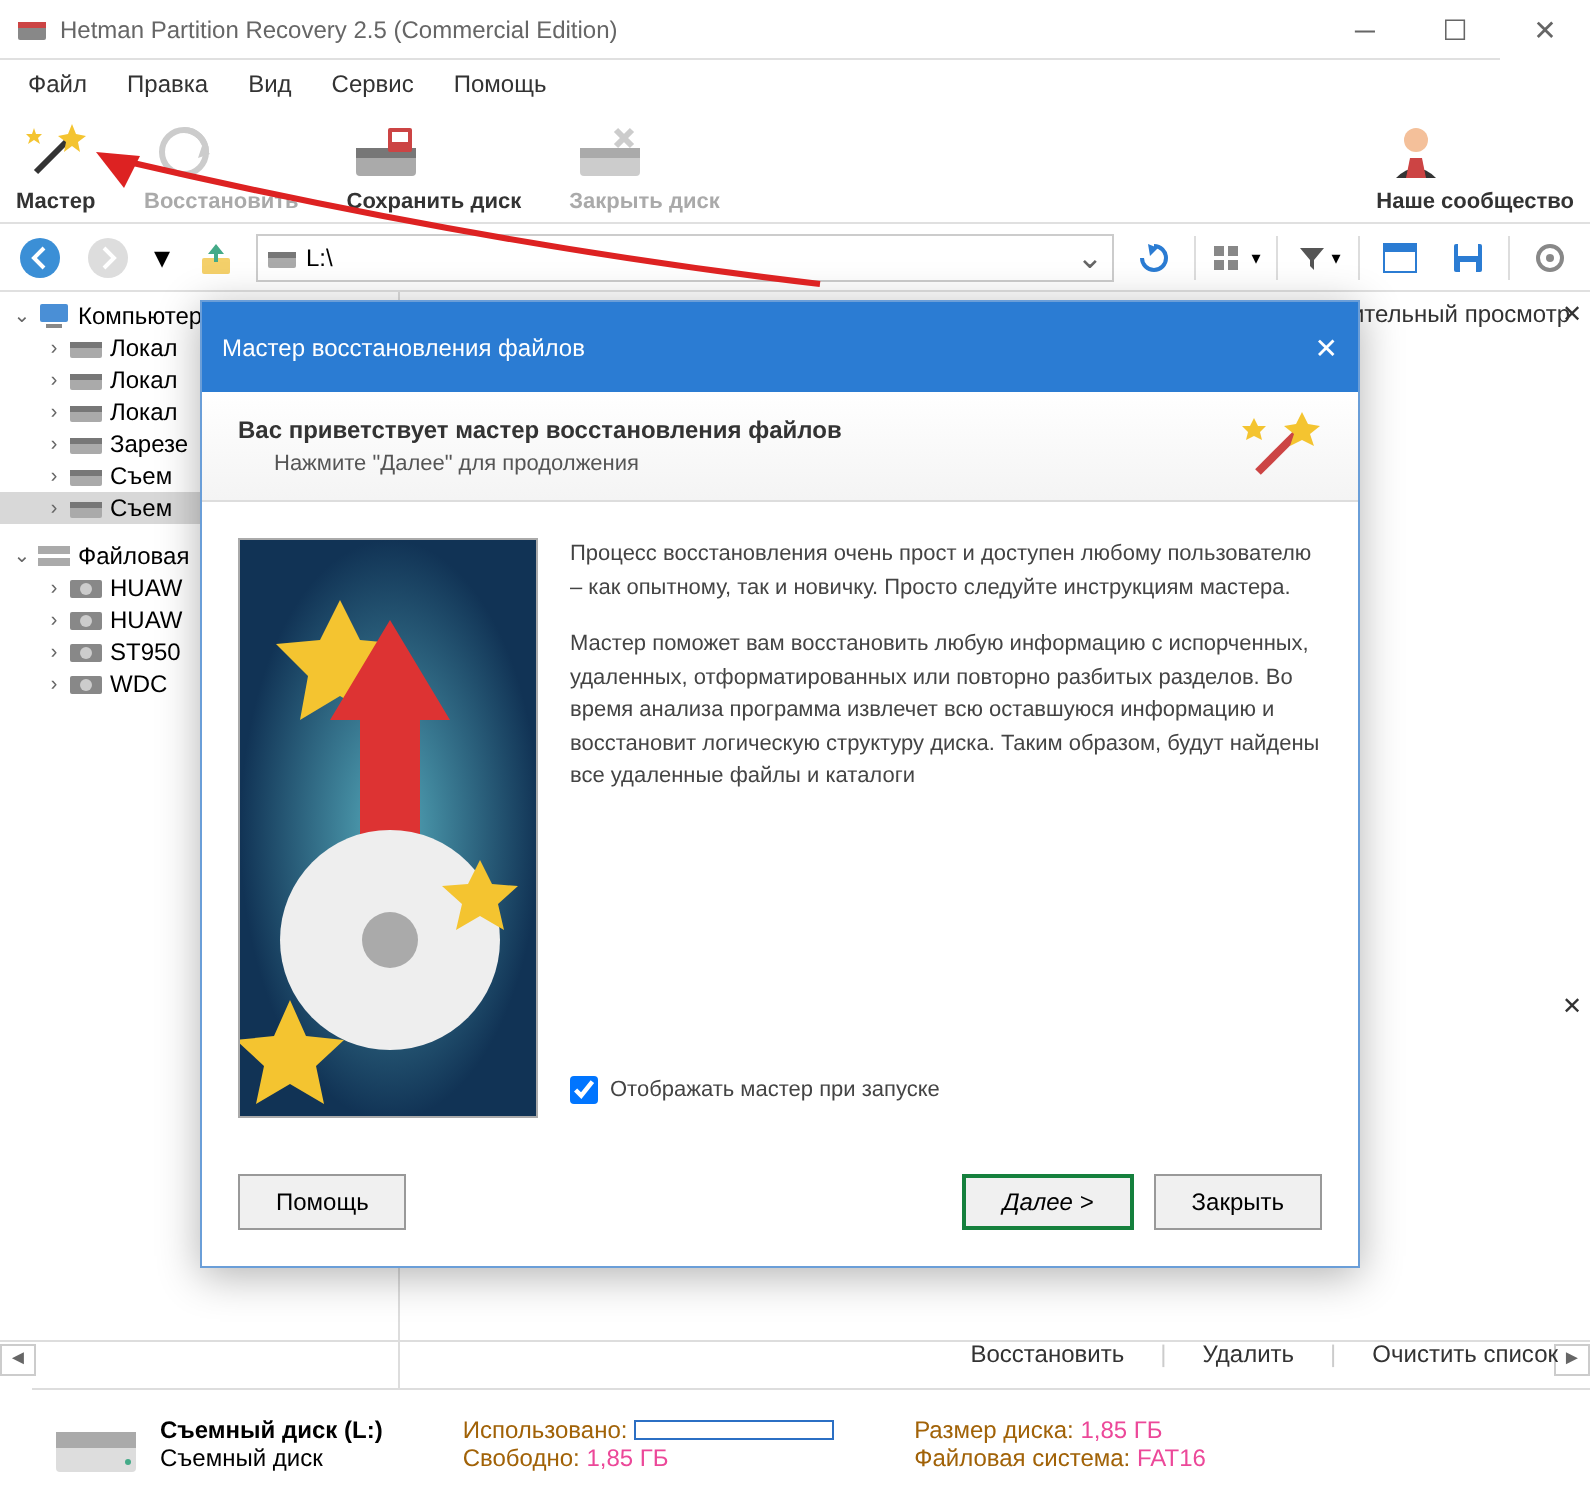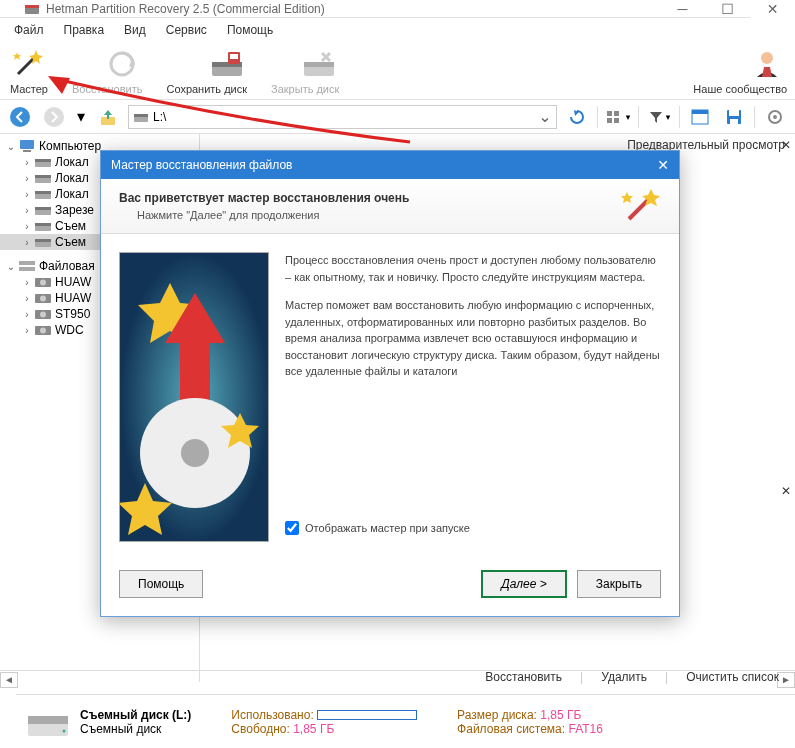--- a/index.html
+++ b/index.html
@@ -1,29 +1,29 @@
 <!DOCTYPE html>
 <html><head>
 <meta charset="utf-8">
 <style>
 * { margin: 0; padding: 0; box-sizing: border-box; font-family: 'Segoe UI', Tahoma, sans-serif; }
 body { width: 795px; height: 748px; background: #fff; overflow: hidden; position: relative; }
 
-.titlebar { height: 18px; background: #fff; display: flex; align-items: center; padding-left: 24px; border-bottom: 1px solid #e0e0e0; }
+.titlebar { height: 30px; background: #fff; display: flex; align-items: center; padding-left: 8px; border-bottom: 1px solid #e0e0e0; }
 .titlebar .app-icon { width: 16px; height: 16px; margin-right: 6px; }
 .titlebar .title { font-size: 12px; color: #666; flex: 1; }
 .titlebar .win-controls { display: flex; }
 .titlebar .win-btn { width: 45px; height: 30px; display: flex; align-items: center; justify-content: center; color: #666; font-size: 14px; cursor: pointer; }
 .titlebar .win-btn:last-child { background: #fff; }
 
 .menubar { height: 24px; display: flex; align-items: center; padding: 0 4px; }
 .menubar .menu-item { padding: 2px 10px; font-size: 12px; color: #333; cursor: pointer; }
 
 .toolbar { height: 58px; display: flex; align-items: center; padding: 0 8px; gap: 24px; border-bottom: 1px solid #e0e0e0; }
-.tb-item { display: flex; flex-direction: column; align-items: flex-end; cursor: pointer; }
+.tb-item { display: flex; flex-direction: column; align-items: flex-start; cursor: pointer; font-weight: bold; }
 .tb-item .tb-icon { height: 34px; width: 40px; display: flex; align-items: center; justify-content: center; }
 .tb-item .tb-label { font-size: 11px; color: #333; margin-top: 2px; }
 .tb-item.disabled .tb-label { color: #aaa; }
 
 .navbar { height: 34px; display: flex; align-items: center; padding: 0 6px; gap: 6px; border-bottom: 1px solid #e0e0e0; }
 .nav-btn { width: 28px; height: 26px; border: 1px solid transparent; display: flex; align-items: center; justify-content: center; cursor: pointer; border-radius: 3px; }
 .addr-bar { flex: 1; height: 24px; border: 1px solid #ccc; display: flex; align-items: center; padding: 0 4px; background: #fff; }
 .addr-bar .disk-icon { width: 16px; height: 14px; margin-right: 4px; }
 .addr-bar input { border: none; flex: 1; font-size: 12px; outline: none; }
 .addr-bar .dd { width: 14px; text-align: center; color: #666; cursor: pointer; }
@@ -53,21 +53,21 @@
 .statusbar { position: absolute; bottom: 0; left: 16px; width: 100%; height: 54px; border-top: 1px solid #ddd; display: flex; align-items: center; padding: 4px 8px; }
 .sb-icon { width: 48px; height: 40px; margin-right: 8px; }
 .sb-col { display: flex; flex-direction: column; font-size: 12px; margin-right: 40px; }
 .sb-col .bold { font-weight: bold; }
 .sb-label { color: #a16207; margin-top: 15px; }
 .sb-val { color: #ec4899; }
 .sb-bar { display: inline-block; width: 100px; height: 10px; border: 1px solid #2b6fc4; vertical-align: middle; }
 
 
 .wizard { position: absolute; left: 100px; top: 150px; width: 580px; border: 1px solid #6a9ed8; background: #fff; box-shadow: 0 4px 20px rgba(0,0,0,0.3); z-index: 100; }
-.wiz-title { height: 28px; background: #2b7cd3; color: #fff; display: flex; align-items: center; padding: 0 10px; font-size: 12px; }
+.wiz-title { height: 45px; background: #2b7cd3; color: #fff; display: flex; align-items: center; padding: 0 10px; font-size: 12px; }
 .wiz-title .wiz-close { margin-left: auto; cursor: pointer; font-size: 14px; }
 .wiz-header { padding: 12px 18px; background: linear-gradient(#fff, #f4f4f4); border-bottom: 1px solid #ddd; position: relative; }
 .wiz-header .h1 { font-size: 12px; font-weight: bold; color: #333; }
 .wiz-header .h2 { font-size: 11px; color: #555; margin-top: 4px; margin-left: 18px; }
 .wiz-wand { position: absolute; right: 18px; top: 8px; width: 40px; height: 40px; }
 .wiz-body { padding: 18px; display: flex; gap: 16px; }
 .wiz-img { width: 150px; height: 290px; border: 1px solid #aaa; background: linear-gradient(#3388dd, #1155aa); position: relative; overflow: hidden; }
 .wiz-text { flex: 1; font-size: 11px; color: #444; line-height: 1.5; }
 .wiz-text p { margin-bottom: 12px; }
 .wiz-check { margin-top: 140px; display: flex; align-items: center; gap: 6px; }
@@ -378,21 +378,21 @@
     <span><span class="sb-label">Файловая система:</span> <span class="sb-val">FAT16</span></span>
   </div>
 </div>
 
 <div class="wizard">
   <div class="wiz-title">
     <span>Мастер восстановления файлов</span>
     <span class="wiz-close">✕</span>
   </div>
   <div class="wiz-header">
-    <div class="h1">Вас приветствует мастер восстановления очень</div>
+    <div class="h1">Вас приветствует мастер восстановления файлов</div>
     <div class="h2">Нажмите "Далее" для продолжения</div>
     <svg class="wiz-wand" viewBox="0 0 40 40">
         <path d="M8 32 L30 10" stroke="#c44" stroke-width="4"></path>
         <polygon points="30,2 33,8 39,9 34,13 36,19 30,16 24,19 26,13 21,9 27,8" fill="#f4c430"></polygon>
         <polygon points="6,5 8,9 12,9 9,12 10,16 6,14 2,16 3,12 0,9 4,9" fill="#f4c430"></polygon>
       </svg>
   </div>
   <div class="wiz-body">
     <div class="wiz-img">
       <svg width="150" height="290" viewBox="0 0 150 290">

